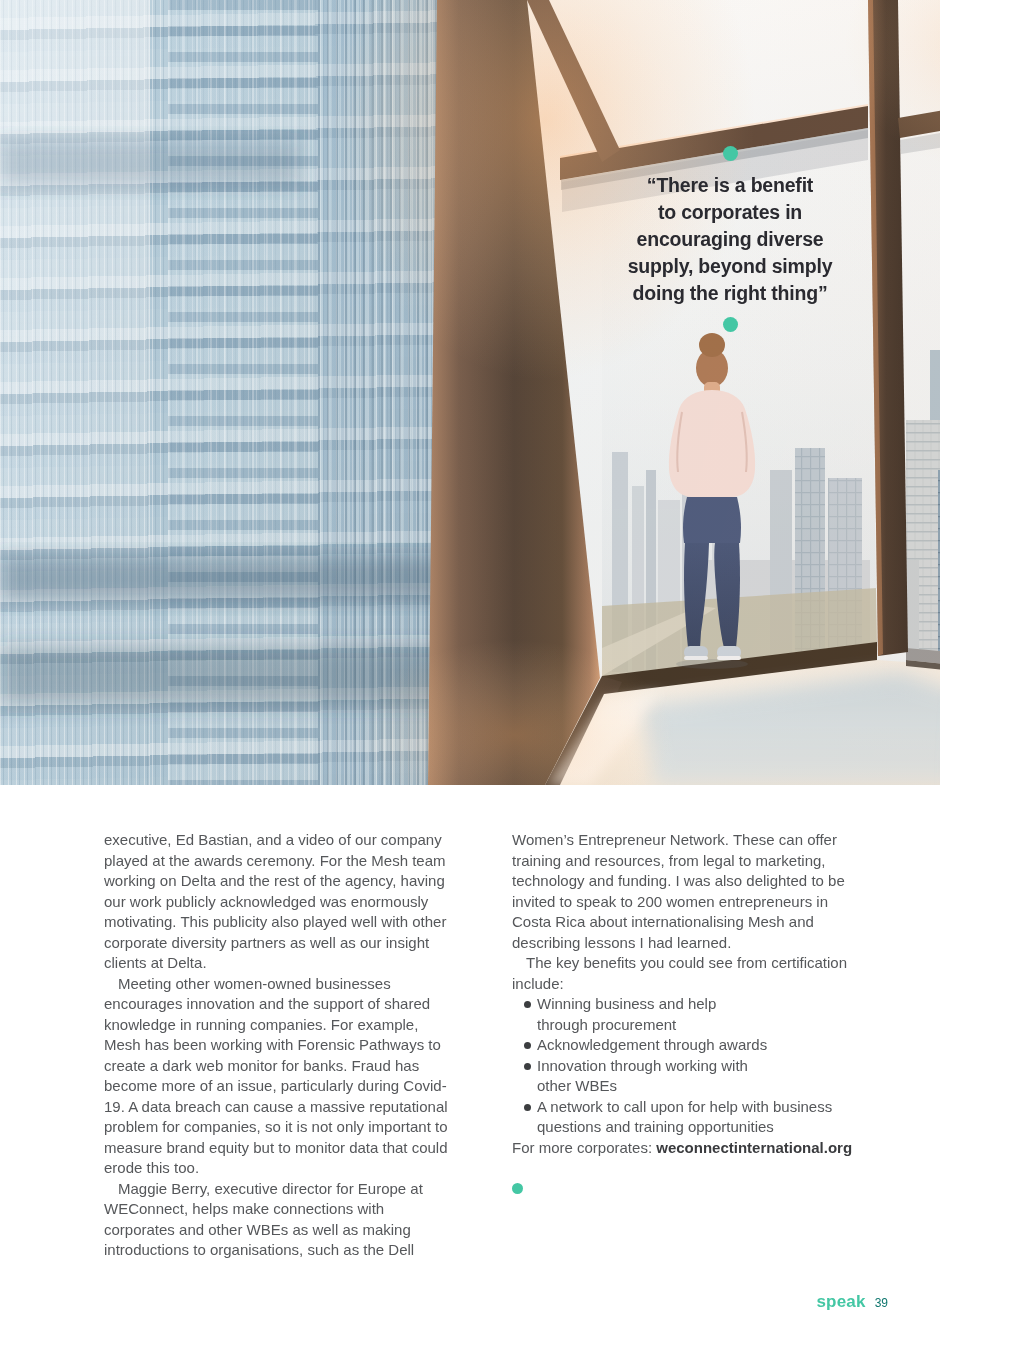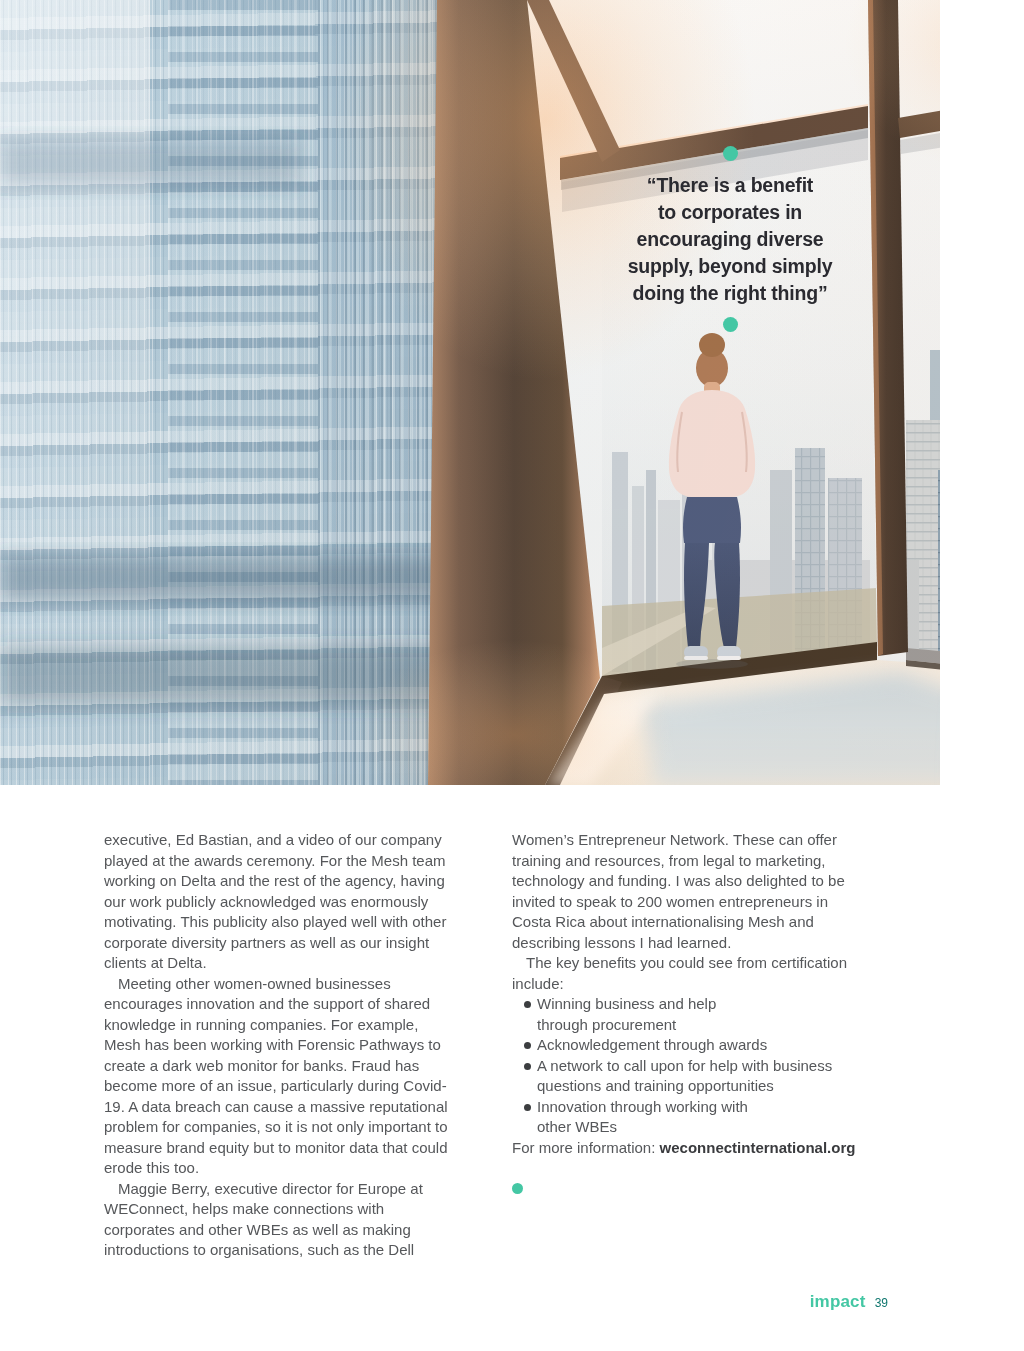--- a/index.html
+++ b/index.html
@@ -255,33 +255,33 @@
           <span class="bdot"></span>
           <span class="btext">Winning business and help
 through procurement</span>
         </li>
         <li>
           <span class="bdot"></span>
           <span class="btext">Acknowledgement through awards</span>
         </li>
         <li>
           <span class="bdot"></span>
+          <span class="btext">Innovation through working with
+other WBEs</span>
+        </li>
+        <li>
+          <span class="bdot"></span>
           <span class="btext">A network to call upon for help with business
 questions and training opportunities</span>
         </li>
-        <li>
-          <span class="bdot"></span>
-          <span class="btext">Innovation through working with
-other WBEs</span>
-        </li>
       </ul>
-      <p class="info"><span>For more information: </span><strong>weconnectinternational.org</strong></p>
+      <p class="info"><span>For more corporates: </span><strong>weconnectinternational.org</strong></p>
 
       <p class="author"><span class="adot"></span></p>
     </div>
   </div>
 
   <div class="folio">
-    <span class="brand">impact</span>
+    <span class="brand">speak</span>
     <span class="pageno">39</span>
   </div>
 
 </div>
 
 </body></html>

